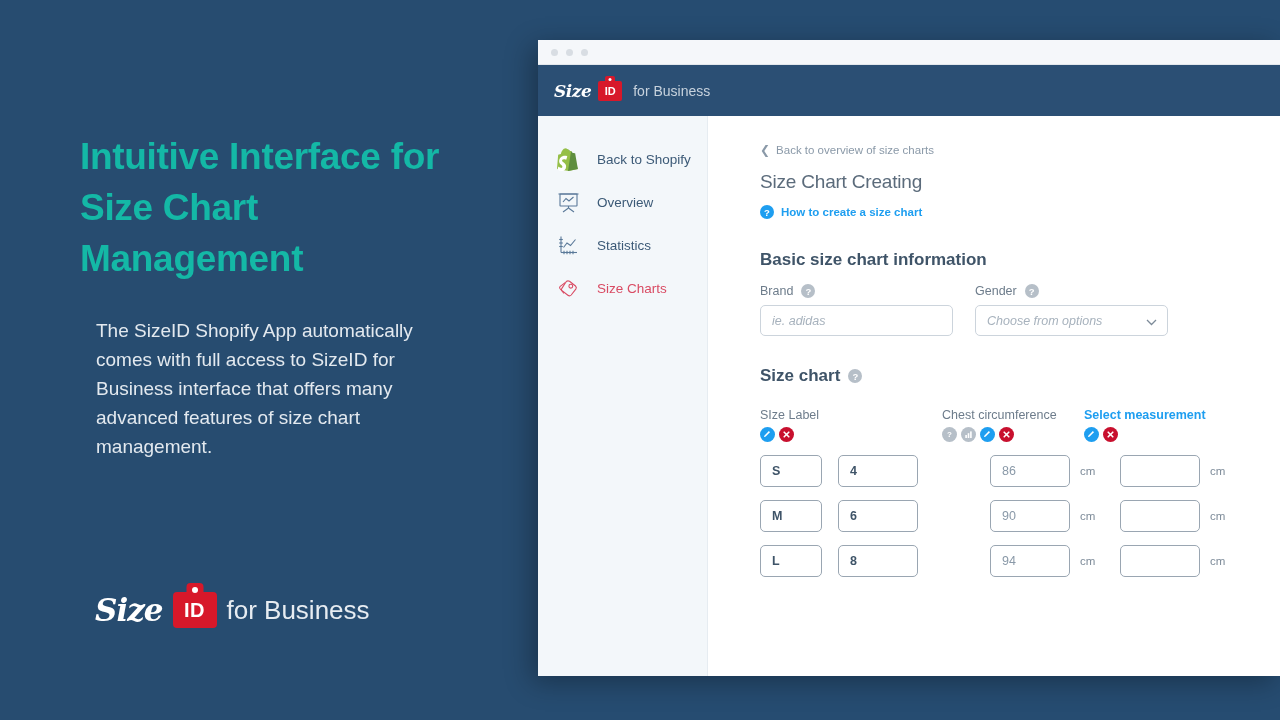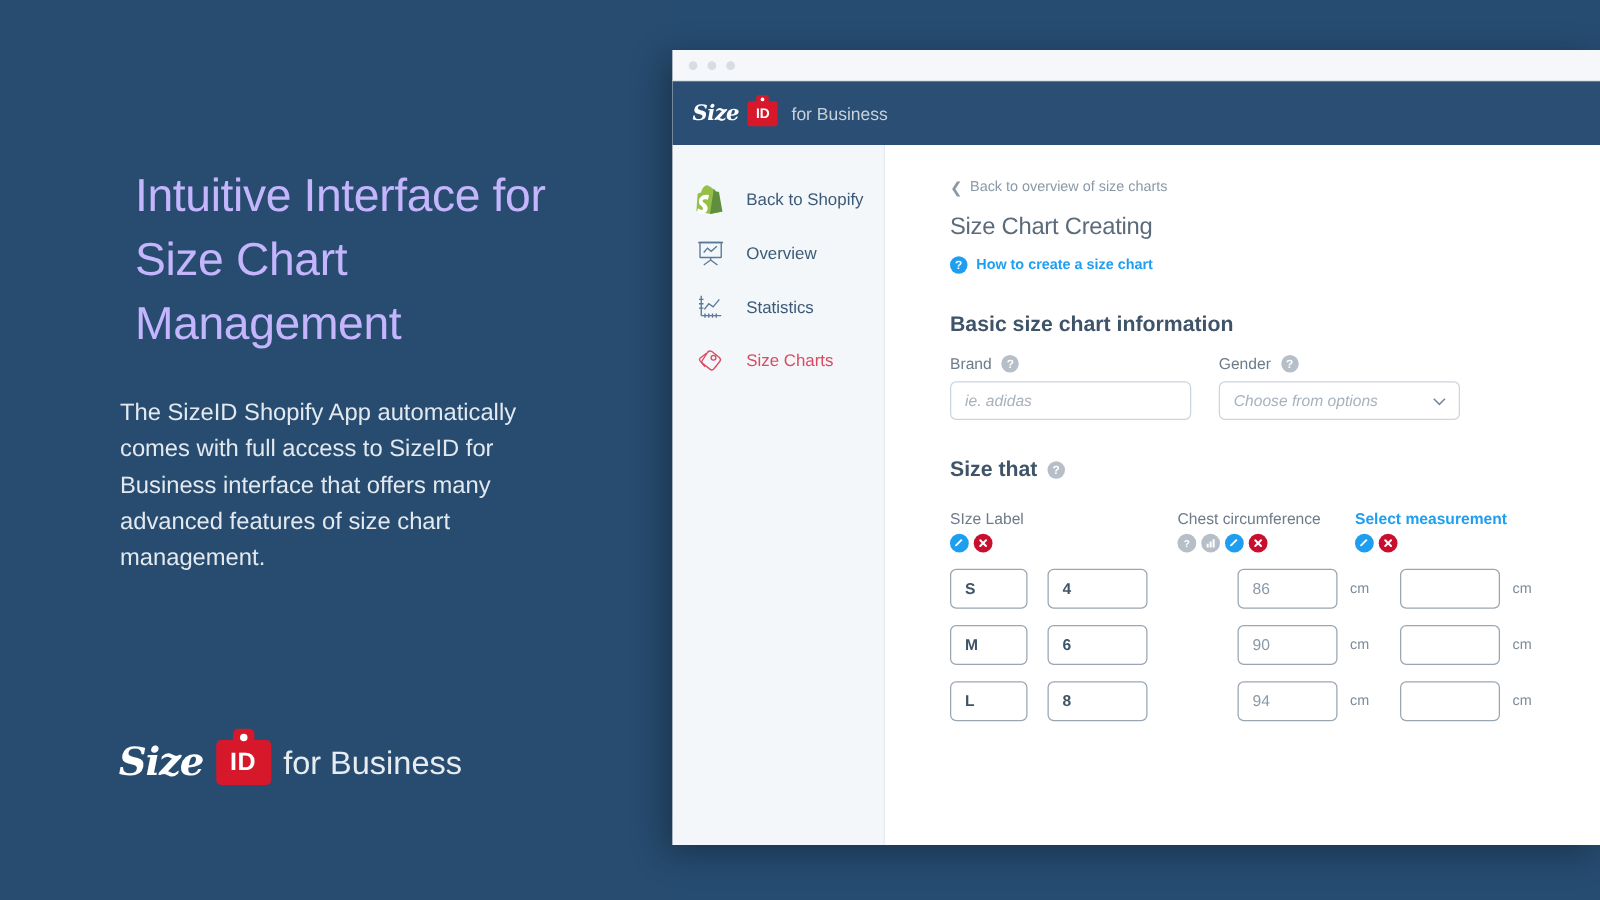--- a/index.html
+++ b/index.html
@@ -11,24 +11,24 @@
   }
   #root { position: relative; width: 1280px; height: 720px; }
 
   
   .left-panel {
     position: absolute; left: 0; top: 0;
     width: 540px; height: 720px;
     background: #274c70;
   }
   .headline {
-    position: absolute; left: 108px; top: 131px;
+    position: absolute; left: 80px; top: 131px;
     width: 380px;
-    font-size: 37px; font-weight: normal; line-height: 51px;
-    color: #c4b5fd;
+    font-size: 37px; font-weight: bold; line-height: 51px;
+    color: #14b8a6;
     letter-spacing: -0.3px;
   }
   .subtext {
     position: absolute; left: 96px; top: 316px;
     width: 355px;
     font-size: 19px; line-height: 29px;
     color: #e3e9ef;
   }
   .brand-logo {
     position: absolute; left: 95px; top: 592px;
@@ -389,21 +389,21 @@
               <span class="chev-down">
                 <svg width="11" height="7" viewBox="0 0 11 7" fill="none" stroke="#7d8b99" stroke-width="1.3">
                   <polyline points="1,1 5.5,5.5 10,1"></polyline>
                 </svg>
               </span>
             </div>
           </div>
         </div>
 
         <div class="section-title tight">
-          <span>Size that</span>
+          <span>Size chart</span>
           <span class="badge grey">?</span>
         </div>
 
         <div class="chart-table">
 
           <div class="col-headers">
 
             <div class="col-head c1">
               <div class="col-head-title">SIze Label</div>
               <div class="col-head-icons">

